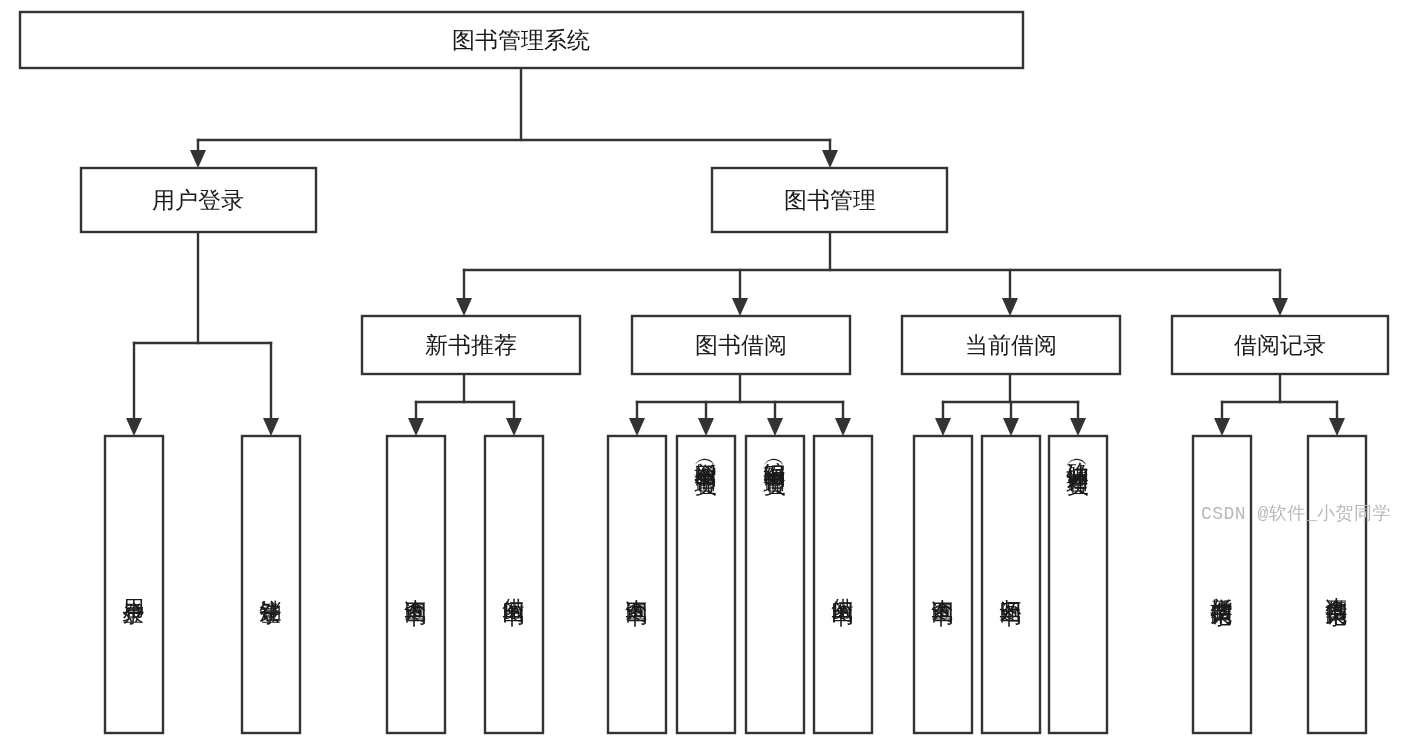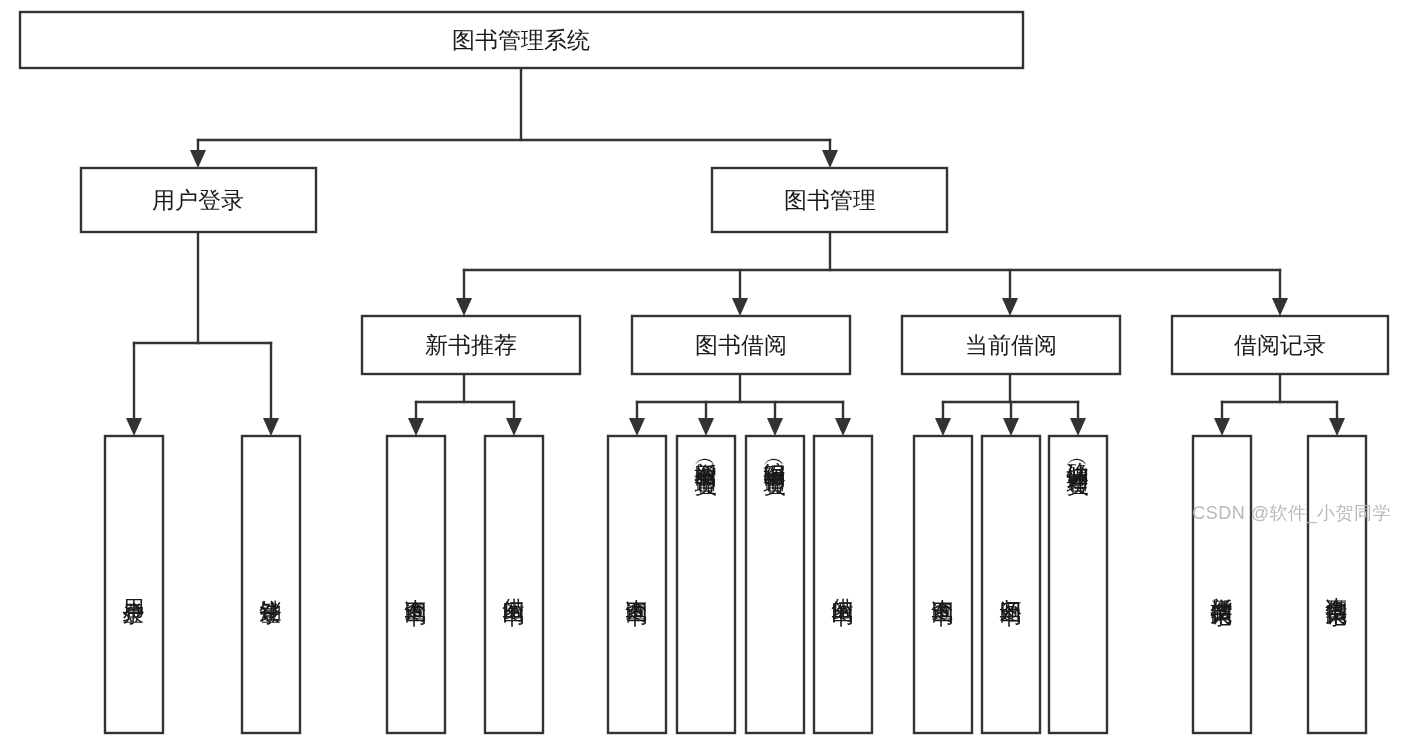--- a/index.html
+++ b/index.html
@@ -65,21 +65,21 @@
     line-height: 1.05;
     letter-spacing: 2px;
     color: #1a1a1a;
     white-space: nowrap;
     text-align: center;
   }
   .watermark {
     position: absolute;
     right: 14px;
     bottom: 6px;
-    font-family: Liberation Sans, sans-serif;
+    font-family: Liberation Mono, monospace;
     font-size: 18px;
     color: #b9b9b9;
     letter-spacing: 0.5px;
     user-select: none;
   }
 </style>
 </head>
 <body>
 
 <div id="diagram-root">

